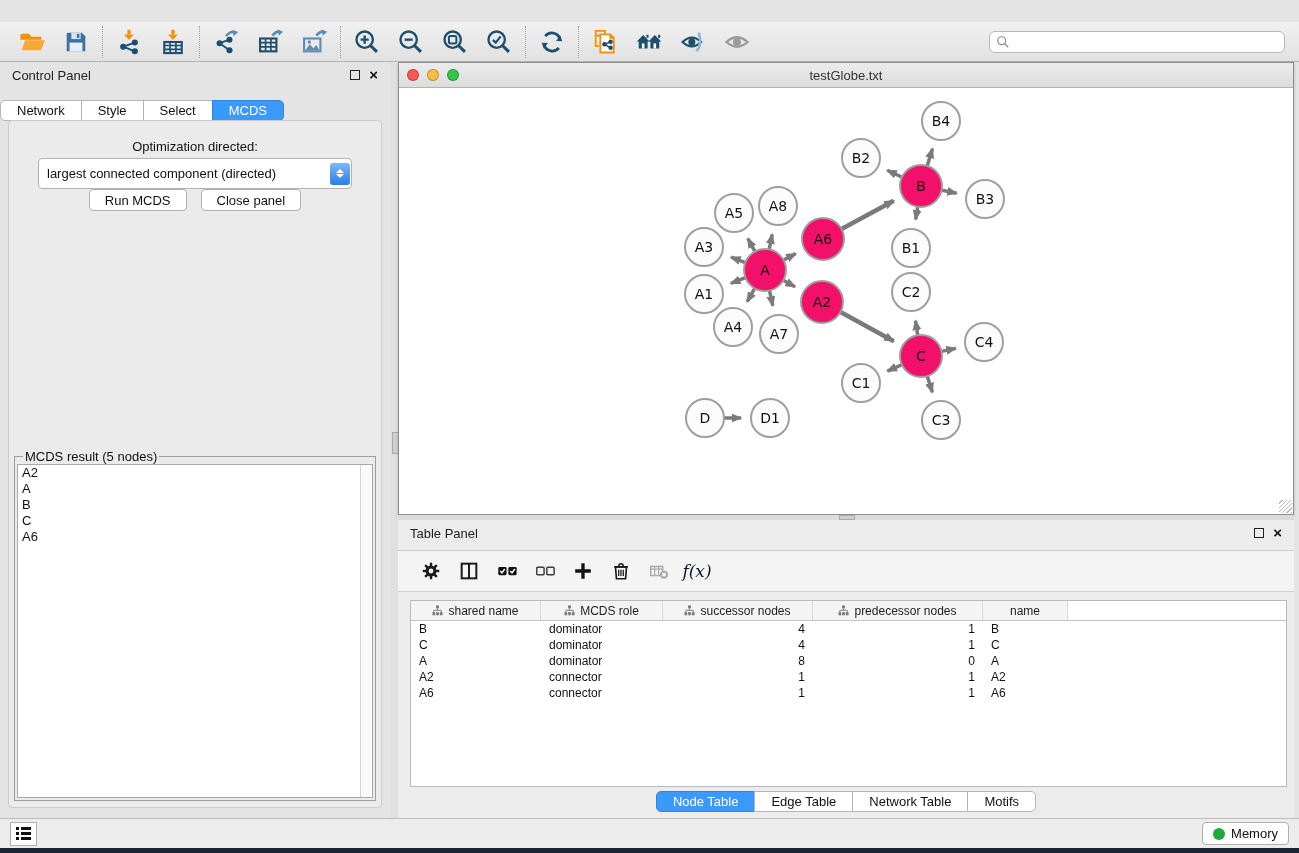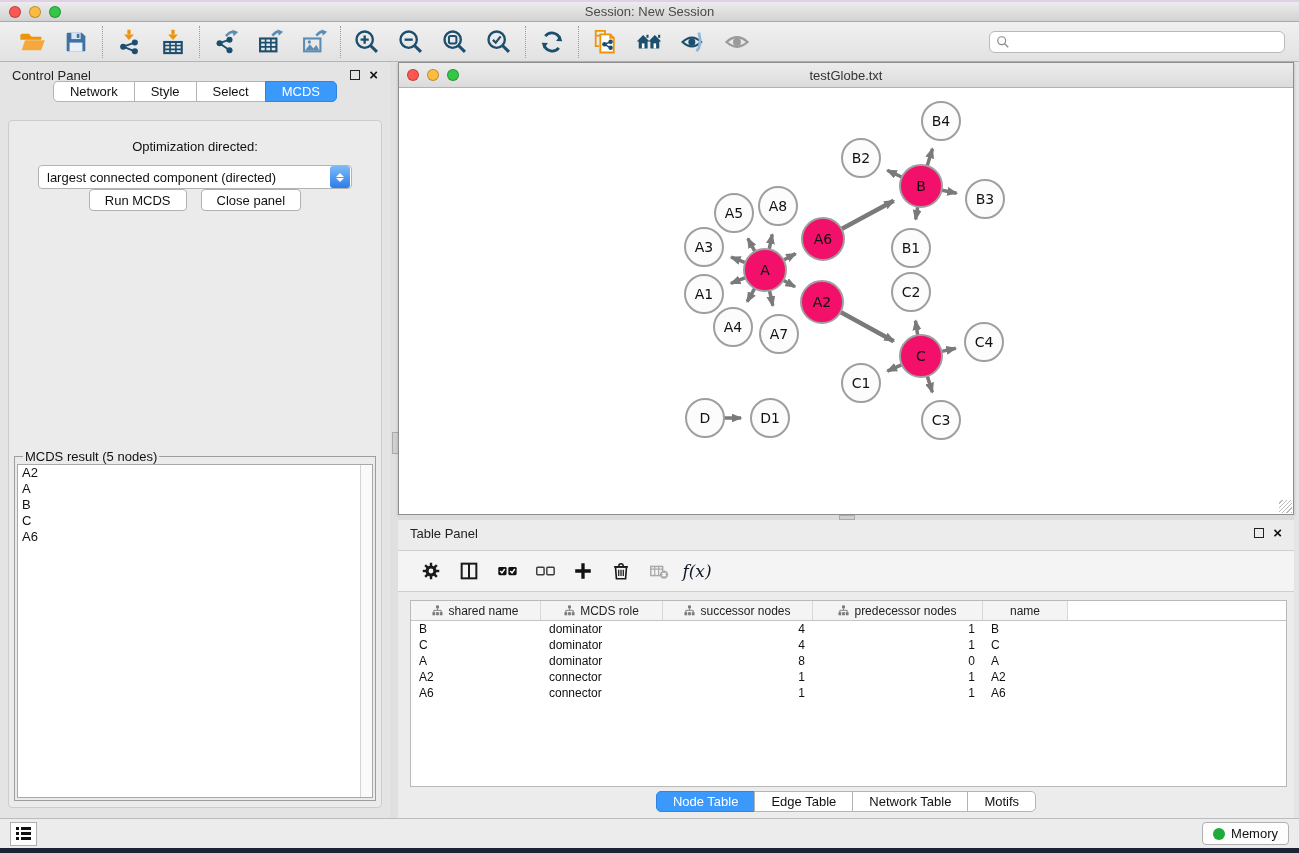--- a/index.html
+++ b/index.html
@@ -31,30 +31,30 @@
   
   .content { position:absolute; left:0; top:62px; width:1299px; height:756px; }
 
   
   .control-panel { position:absolute; left:0; top:0; width:390px; height:756px; background:#e4e4e4; }
   .panel-titlebar { height:26px; display:flex; align-items:center; padding:0 12px; }
   .panel-titlebar .ptitle { font-size:13px; color:#222; }
   .panel-icons { margin-left:auto; display:flex; align-items:center; gap:9px; }
   .float-icon { width:10px; height:10px; border:1.5px solid #222; background:transparent; }
   .close-icon { font-size:15px; font-weight:bold; color:#111; line-height:10px; }
-  .cp-tabs { position:absolute; left:0; top:19px; width:100%; display:flex; justify-content:center; }
+  .cp-tabs { position:absolute; left:0; top:38px; width:100%; display:flex; justify-content:flex-start; }
   .seg-btn { height:21px; padding:0 16px; background:#fff; border:1px solid #b4b4b4; margin-left:-1px;
     font-size:13px; color:#111; display:flex; align-items:center; cursor:pointer; }
   .seg-btn:first-child { border-radius:5px 0 0 5px; margin-left:0; }
   .seg-btn:last-child { border-radius:0 5px 5px 0; }
   .seg-btn.selected { background:#3b99fc; border-color:#2f84e0; color:#fff; }
   .cp-inner { position:absolute; left:8px; right:8px; top:58px; bottom:10px;
     background:#ebebeb; border:1px solid #cccccc; border-radius:4px; }
   .opt-label { margin-top:18px; text-align:center; font-size:13px; color:#111; }
-  .dropdown { position:relative; margin:11px auto 0; width:314px; height:24px; background:#fff;
+  .dropdown { position:relative; margin:4px auto 0; width:314px; height:31px; background:#fff;
     border:1px solid #b3b3b3; border-radius:4px; display:flex; align-items:center; cursor:pointer; }
   .dropdown .dd-text { flex:1; font-size:13px; color:#111; padding-left:8px; white-space:nowrap; }
   .dd-spin { width:20px; height:22px; margin-right:1px; border-radius:3px;
     background:linear-gradient(#7cb9f8,#2b7de9); display:flex; flex-direction:column; align-items:center; justify-content:center; gap:1px; }
   .dd-spin .chev { width:0; height:0; border-left:4px solid transparent; border-right:4px solid transparent; }
   .chev.up { border-bottom:4px solid #fff; }
   .chev.down { border-top:4px solid #fff; }
   .btn-row { display:flex; justify-content:center; gap:14px; }
   .push-btn { height:22px; padding:0 15px; background:#fff; border:1px solid #b0b0b0; border-radius:4px;
     font-size:13px; color:#111; cursor:pointer; }
@@ -117,28 +117,20 @@
     display:flex; align-items:center; gap:6px; padding:0 10px; font-size:13px; color:#111; cursor:pointer; }
   .memory-dot { width:12px; height:12px; border-radius:50%; background:#1faa3c; }
 
   .desktop-strip { position:absolute; left:0; top:848px; width:100%; height:5px; background:#1b2433; }
 </style>
 </head>
 <body>
 
 <div class="app">
 
-  <div class="titlebar">
-    <div class="lights">
-      <div class="light red"></div>
-      <div class="light yellow"></div>
-      <div class="light green"></div>
-    </div>
-    <div class="win-title">Session: New Session</div>
-  </div>
 
   <div class="toolbar">
     <button class="tbtn">
       <svg viewBox="0 0 24 24">
         <path d="M2 6.5 Q2 5 3.5 5 h6 l2 2.5 h8.5 v2.5 H2 z" fill="#ef9309"></path>
         <path d="M3.2 19 L6 10.5 h17 l-3.2 8.5 z" fill="#f6a93a"></path>
       </svg>
     </button>
     <button class="tbtn">
       <svg viewBox="0 0 24 24">

